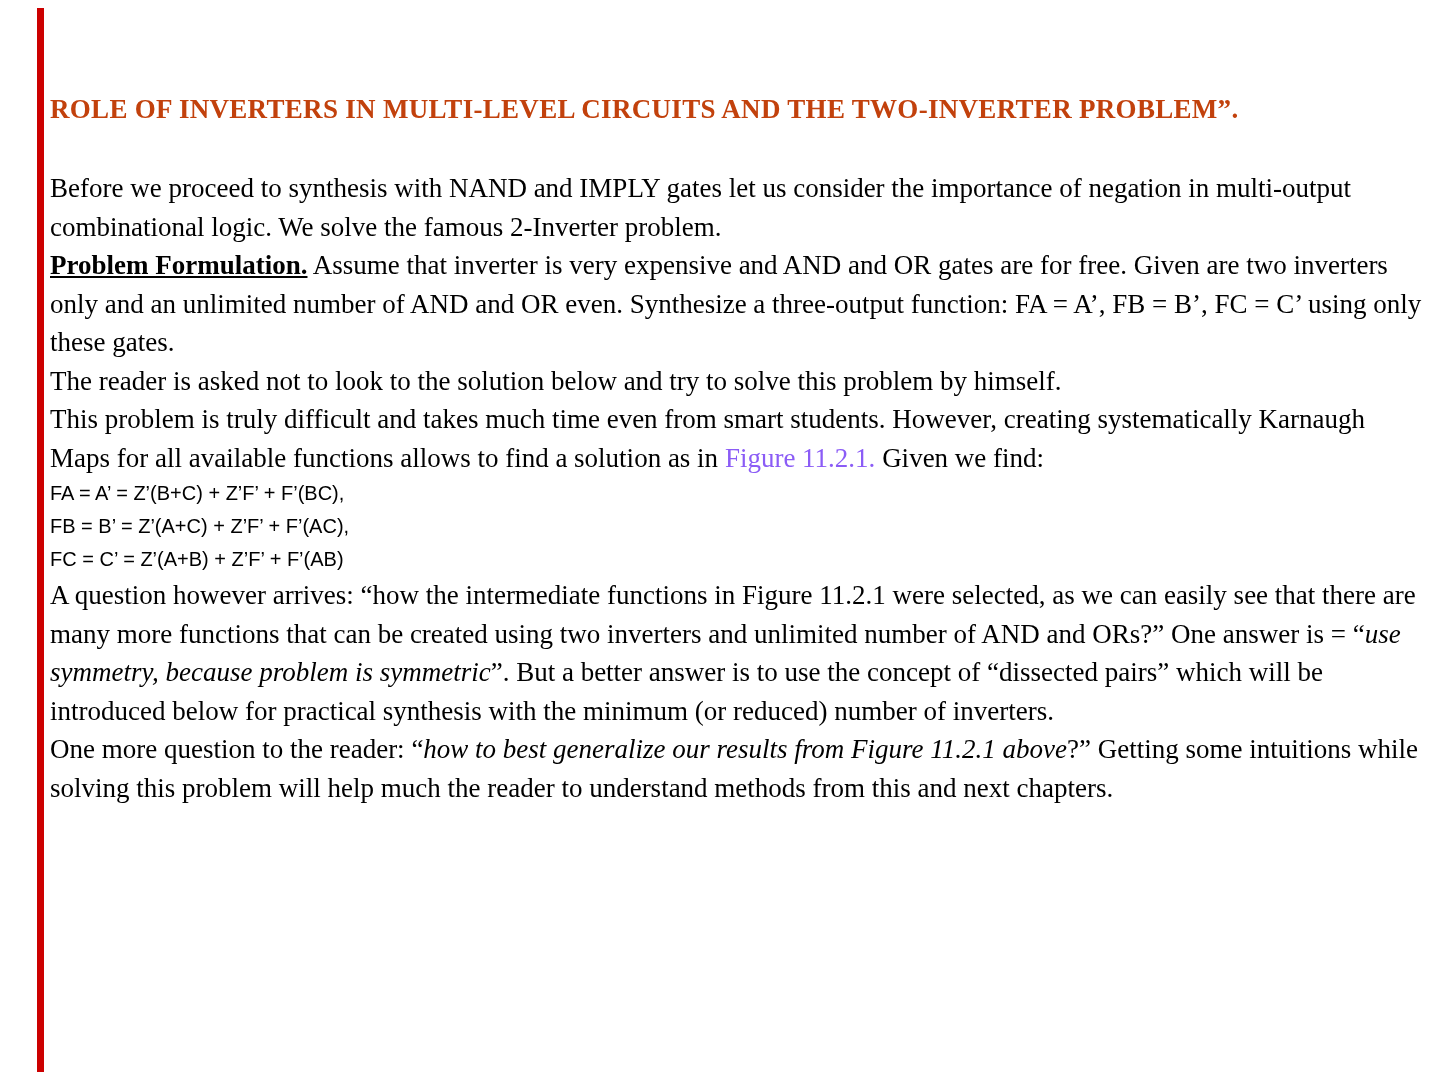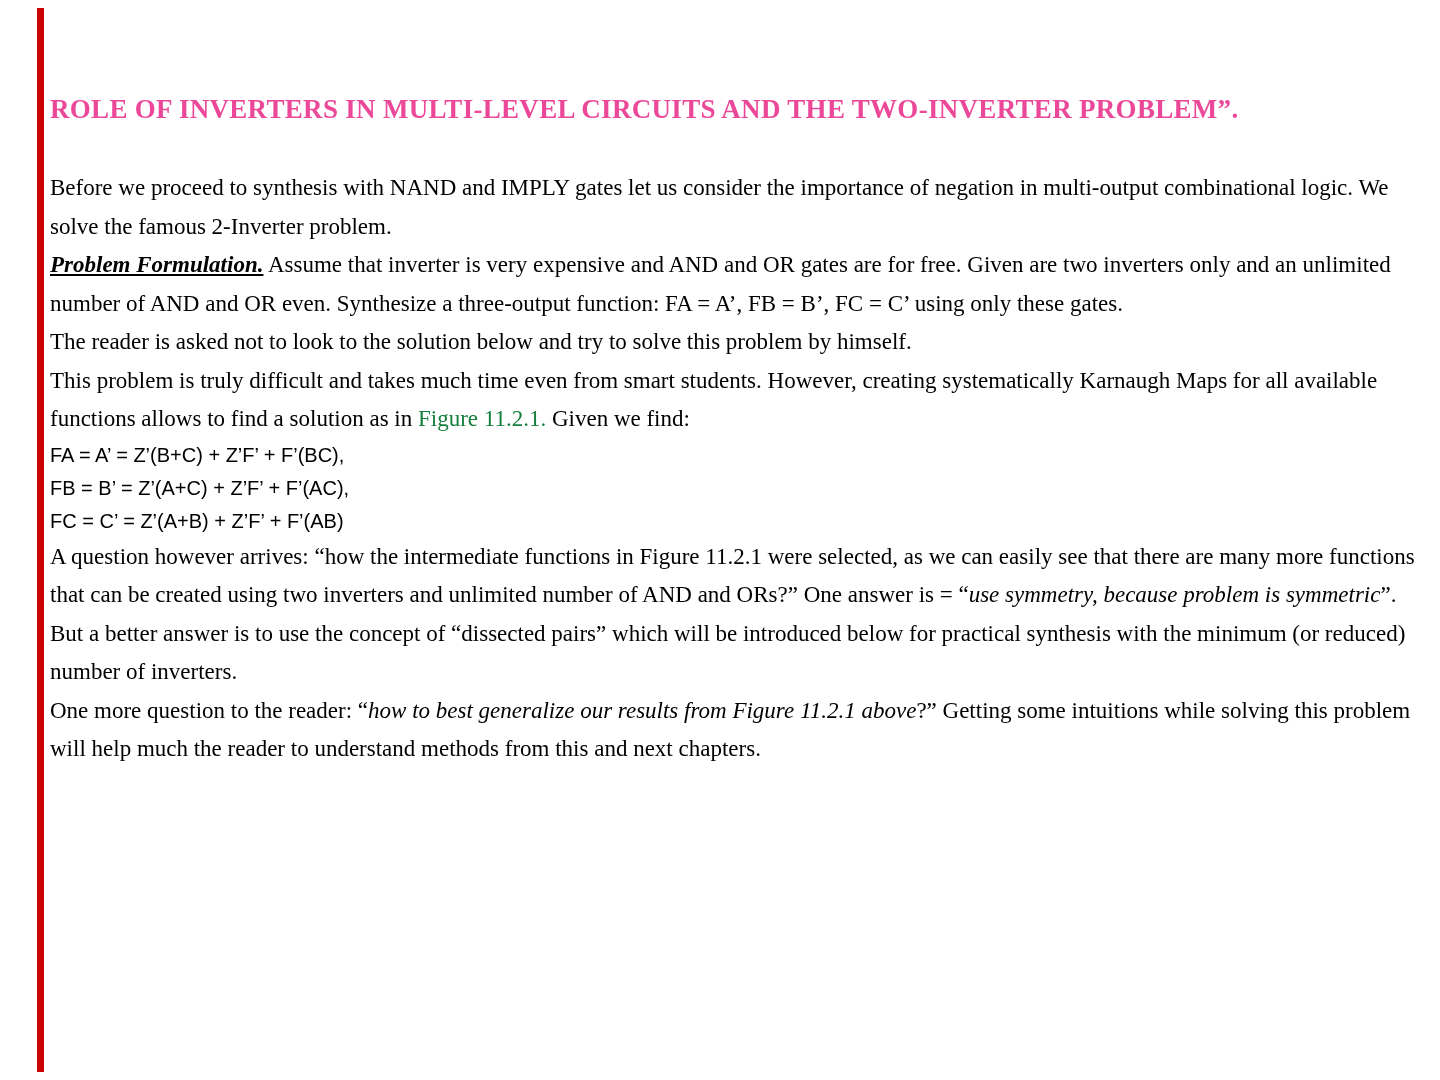--- a/index.html
+++ b/index.html
@@ -29,35 +29,34 @@
     left: 50px;
     top: 90px;
     width: 1378px;
   }
   .heading {
     margin: 0 0 40px 0;
     font-family: "Liberation Serif", serif;
     font-size: 27px;
     font-weight: bold;
     line-height: 39px;
-    color: #ec4899;
+    color: #c2410c;
     letter-spacing: 0.3px;
   }
   p.body-par {
     margin: 0;
-    font-size: 23px;
+    font-size: 27px;
     line-height: 38.5px;
   }
   .bold-underline {
     font-weight: bold;
     text-decoration: underline;
-    font-style: italic;
   }
   .figure-ref {
-    color: #15803d;
+    color: #8b5cf6;
   }
   .italic {
     font-style: italic;
   }
   .formula {
     margin: 0;
     font-family: Liberation Sans, sans-serif;
     font-size: 20px;
     line-height: 33px;
   }

